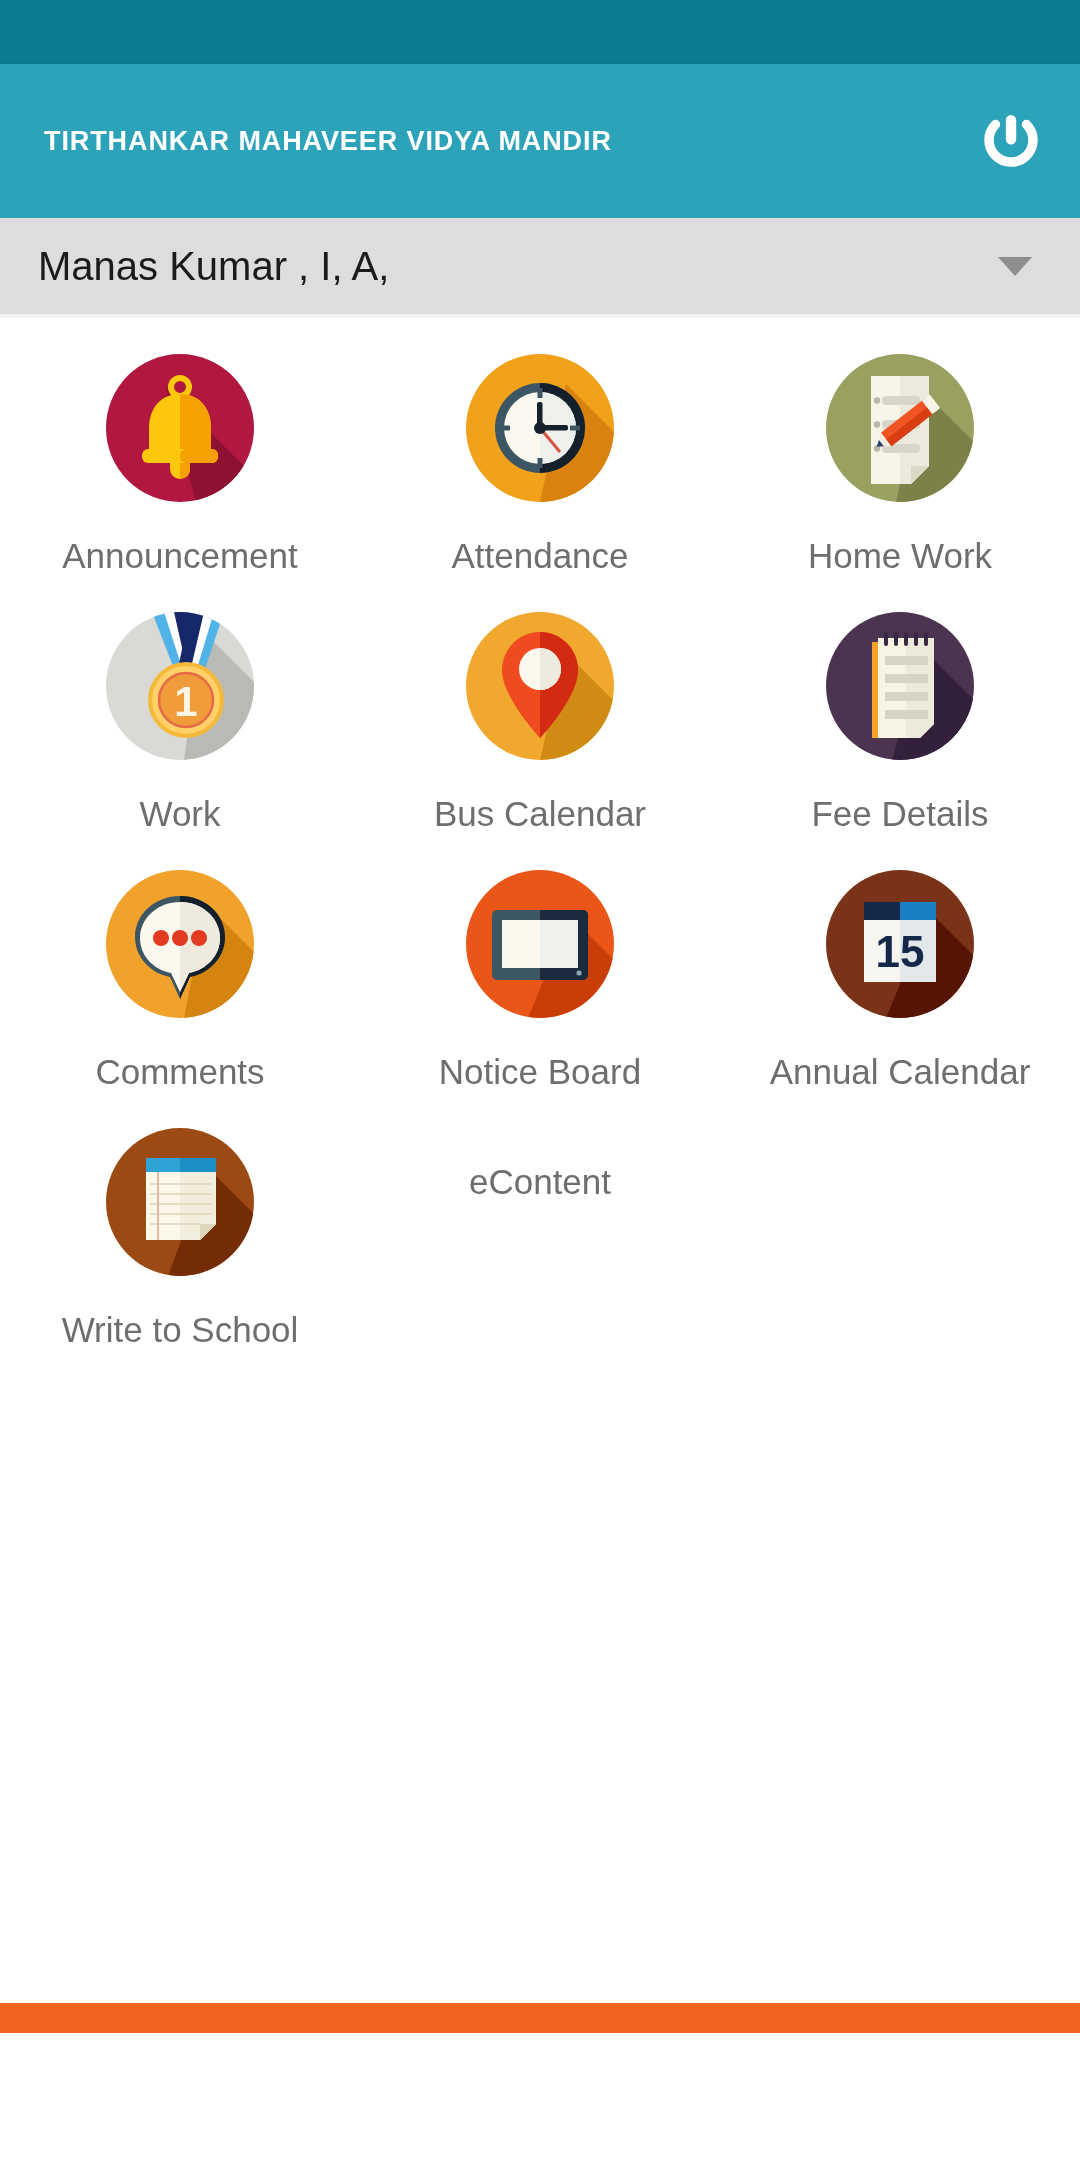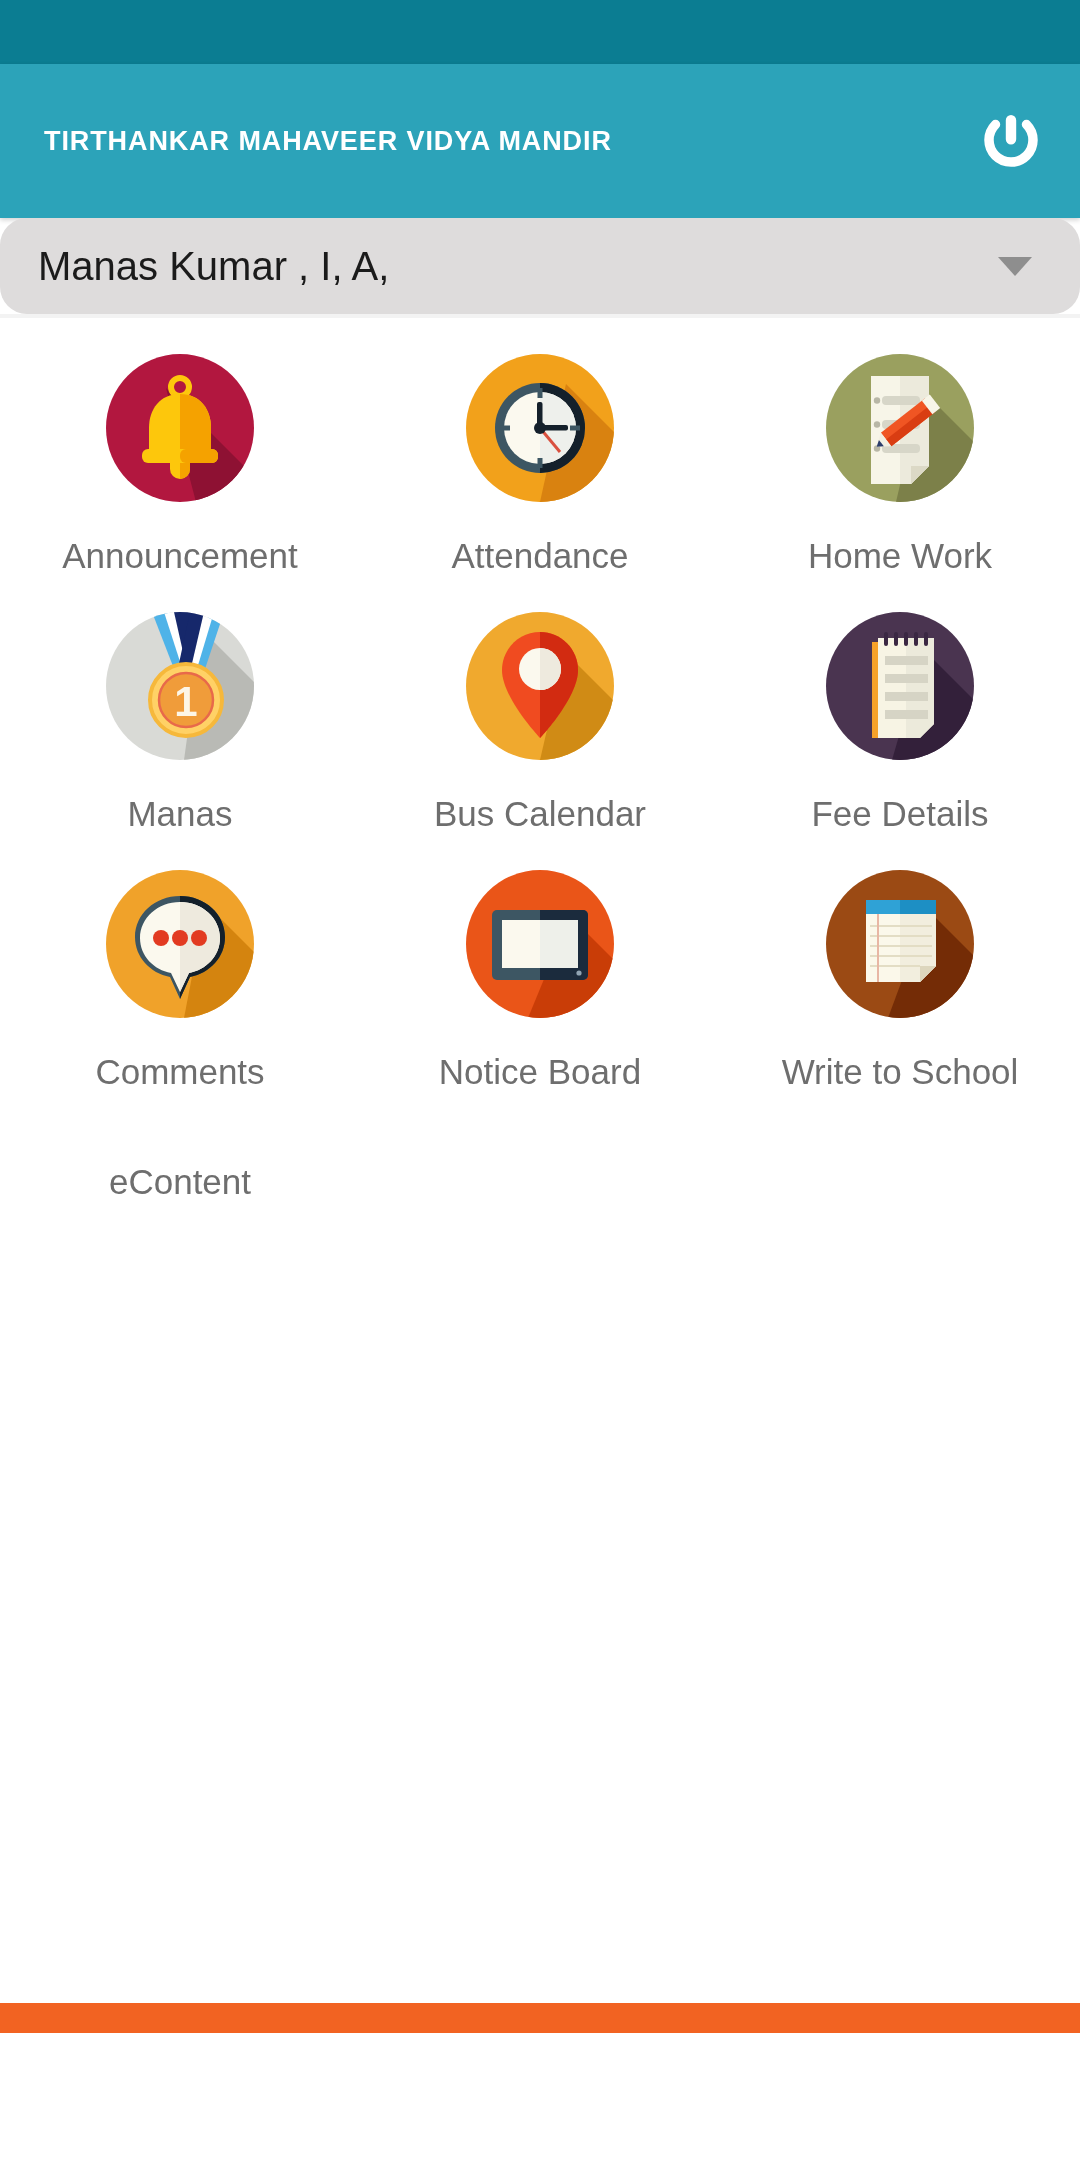--- a/index.html
+++ b/index.html
@@ -38,21 +38,20 @@
     cursor:pointer;
   }
 
   
   .spinner-bar {
     position:absolute; top:218px; left:0; width:1080px; height:96px;
     background:#dedcdc;
     display:flex; align-items:center; justify-content:space-between;
     padding:0 48px 0 38px;
     cursor:pointer;
-    border-radius:27px;
   }
   .spinner-text {
     color:#1b1b1b;
     font-size:40px;
     font-weight:400;
     white-space:nowrap;
   }
   .caret {
     width:0; height:0;
     border-left:17px solid transparent;
@@ -202,21 +201,21 @@
           <polygon points="104,0 118,0 98,60 84,56" fill="#4fb3e8"></polygon>
           <polygon points="94,0 108,0 90,60 78,56" fill="#ffffff"></polygon>
           <polygon points="84,0 98,0 84,60 72,56" fill="#16286b"></polygon>
           <circle cx="80" cy="88" r="36" fill="#ffd166"></circle>
           <circle cx="80" cy="88" r="36" fill="none" stroke="#f6b83b" stroke-width="4"></circle>
           <circle cx="80" cy="88" r="27" fill="#f09c3a"></circle>
           <circle cx="80" cy="88" r="27" fill="none" stroke="#e8694a" stroke-width="2.5"></circle>
           <text x="80" y="104" font-family="Liberation Sans, sans-serif" font-size="42" font-weight="bold" fill="#fdf6e7" text-anchor="middle">1</text>
         </svg>
       </div>
-      <div class="cell-label">Manas</div>
+      <div class="cell-label">Work</div>
     </div>
 
     <div class="cell">
       <div class="icon-circle" style="background:#f0a92e">
         <svg width="148" height="148" viewBox="0 0 148 148">
           <path d="M99 40 L148 89 L148 148 L74 148 Z" fill="#d08b15"></path>
           <path d="M74 20 c-21 0 -38 17 -38 38 c0 28 38 68 38 68 s38 -40 38 -68 c0 -21 -17 -38 -38 -38z" fill="#f04b20"></path>
           <path d="M74 20 c21 0 38 17 38 38 c0 28 -38 68 -38 68z" fill="#d22b11"></path>
           <circle cx="74" cy="57" r="21" fill="#fbf9ee"></circle>
           <path d="M74 36 a21 21 0 0 1 0 42z" fill="#eeeade"></path>
@@ -273,20 +272,33 @@
           <rect x="26" y="40" width="96" height="70" rx="5" fill="#3d5663"></rect>
           <path d="M74 40 h43 a5 5 0 0 1 5 5 v60 a5 5 0 0 1 -5 5 H74z" fill="#1b2b3d"></path>
           <rect x="36" y="50" width="76" height="48" fill="#fbf9ee"></rect>
           <rect x="74" y="50" width="38" height="48" fill="#eef0ea"></rect>
           <circle cx="113" cy="103" r="2.6" fill="#90a3b2"></circle>
         </svg>
       </div>
       <div class="cell-label">Notice Board</div>
     </div>
 
+    <div class="cell">
+      <div class="icon-circle" style="background:#7a3318">
+        <svg width="148" height="148" viewBox="0 0 148 148">
+          <path d="M104 42 L148 86 L148 148 L60 148 Z" fill="#571405"></path>
+          <rect x="38" y="32" width="72" height="18" fill="#16284a"></rect>
+          <rect x="74" y="32" width="36" height="18" fill="#1880c4"></rect>
+          <rect x="38" y="50" width="72" height="62" fill="#f6f5f0"></rect>
+          <rect x="74" y="50" width="36" height="62" fill="#e3e8ea"></rect>
+          <text x="74" y="97" font-family="Liberation Sans, sans-serif" font-size="44" font-weight="bold" fill="#16284a" text-anchor="middle">15</text>
+        </svg>
+      </div>
+      <div class="cell-label">Annual Calendar</div>
+    </div>
 
     <div class="cell">
       <div class="icon-circle" style="background:#9b4a14">
         <svg width="148" height="148" viewBox="0 0 148 148">
           <path d="M102 40 L148 86 L148 148 L62 148 Z" fill="#742c06"></path>
           <rect x="40" y="30" width="70" height="14" fill="#2fa2d6"></rect>
           <rect x="74" y="30" width="36" height="14" fill="#1d8fc4"></rect>
           <path d="M40 44 h70 v52 l-16 16 H40z" fill="#fbf8ea"></path>
           <path d="M74 44 h36 v52 l-16 16 H74z" fill="#f2eede"></path>
           <path d="M110 96 h-16 v16z" fill="#ddd6bd"></path>

